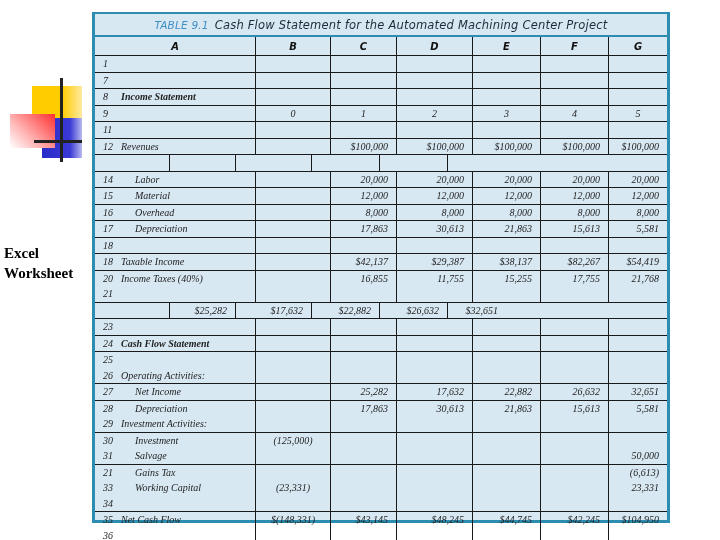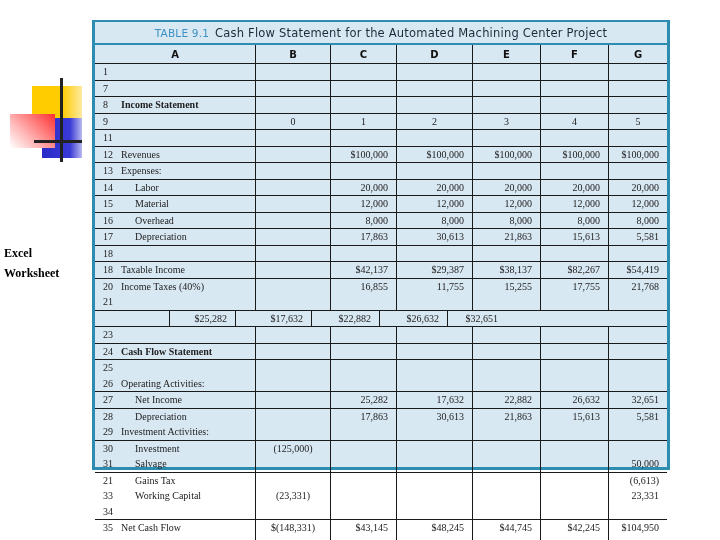--- a/index.html
+++ b/index.html
@@ -3,22 +3,22 @@
 <meta charset="utf-8">
 <style>
   html, body { margin:0; padding:0; }
   body { width:720px; height:540px; background:#ffffff; position:relative; overflow:hidden; font-family:"Liberation Serif", serif; }
   .logo { position:absolute; left:0; top:60px; width:100px; height:110px; }
   .logo .yellow { position:absolute; left:32px; top:26px; width:50px; height:40px; background:linear-gradient(90deg,#ffcc00 0%,#ffcc00 60%,#ffe9a0 100%); }
   .logo .blue { position:absolute; left:42px; top:58px; width:40px; height:40px; background:linear-gradient(90deg,#2a2ac8 0%,#3a3ad6 70%,#b8b8f0 100%); }
   .logo .red { position:absolute; left:10px; top:54px; width:45px; height:34px; background:linear-gradient(45deg,#ffffff 0%,#ffb0b0 40%,#ff3030 100%); }
   .logo .vline { position:absolute; left:60px; top:18px; width:3px; height:84px; background:#222; }
   .logo .hline { position:absolute; left:34px; top:80px; width:48px; height:3px; background:#222; }
-  .side-label { position:absolute; left:4px; top:243px; font-family:"Liberation Serif", serif; font-weight:bold; font-size:12px; line-height:20px; color:#000; }
-  .table-wrap { position:absolute; left:92px; top:20px; width:578px; height:450px; border:3px solid #2d8db0; border-top:2px solid #2d8db0; background:#d8e8f3; box-sizing:border-box; }
+  .side-label { position:absolute; left:4px; top:243px; font-family:"Liberation Serif", serif; font-weight:bold; font-size:15px; line-height:20px; color:#000; }
+  .table-wrap { position:absolute; left:92px; top:12px; width:578px; height:511px; border:3px solid #2d8db0; border-top:2px solid #2d8db0; background:#d8e8f3; box-sizing:border-box;font-style:italic; }
   .title-bar { height:21px; border-bottom:2px solid #2d8db0; display:flex; align-items:center; justify-content:center; font-family:"DejaVu Sans", sans-serif; font-size:11.5px; color:#1d2a3a; letter-spacing:0.2px; }
   .title-bar .tag { color:#3d8fc4; margin-right:6px; font-size:10.5px; }
   .grid { position:relative; }
   .hdr { display:flex; height:18px; border-bottom:1px solid #1a1a1a; font-family:"DejaVu Sans", sans-serif; font-weight:bold; font-size:10px; color:#111; }
   .hdr div { display:flex; align-items:center; justify-content:center; border-right:1px solid #1a1a1a; box-sizing:border-box; }
   .hdr div:last-child { border-right:none; }
   .c0 { width:161px; } .c1 { width:75px; } .c2 { width:66px; } .c3 { width:76px; } .c4 { width:68px; } .c5 { width:68px; } .c6 { width:58px; }
   .block { display:flex; border-bottom:1px solid #1a1a1a; box-sizing:border-box; }
   .block.nob { border-bottom:none; }
   .col { border-right:1px solid #1a1a1a; box-sizing:border-box; display:flex; flex-direction:column; }
@@ -195,23 +195,20 @@
             <div class="cell num">$100,000</div>
           </div>
           <div class="col c5">
             <div class="cell num">$100,000</div>
           </div>
           <div class="col c6">
             <div class="cell num">$100,000</div>
           </div>
         </div>
         <div class="block">
-          <div class="col c0">
-            <div class="cell lbl"><span class="rn">13</span><span class="">Expenses:</span></div>
-          </div>
           <div class="col c1">
             <div class="cell ctr"></div>
           </div>
           <div class="col c2">
             <div class="cell num"></div>
           </div>
           <div class="col c3">
             <div class="cell num"></div>
           </div>
           <div class="col c4">

